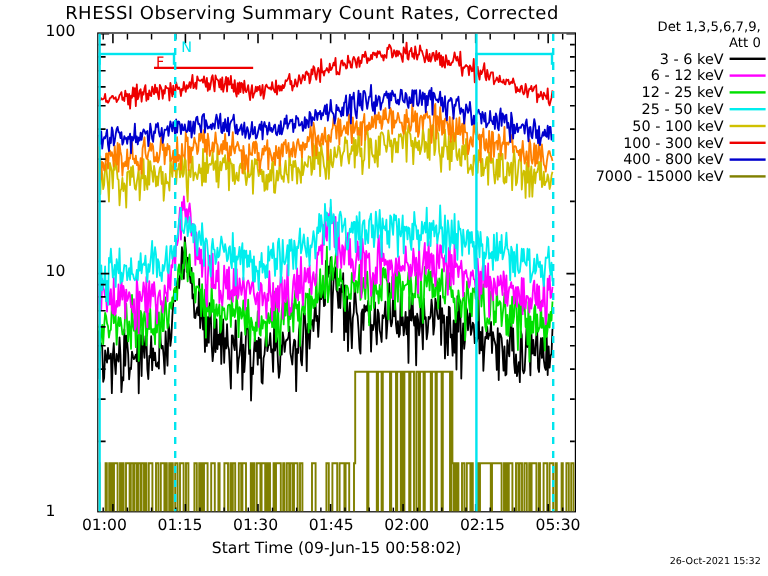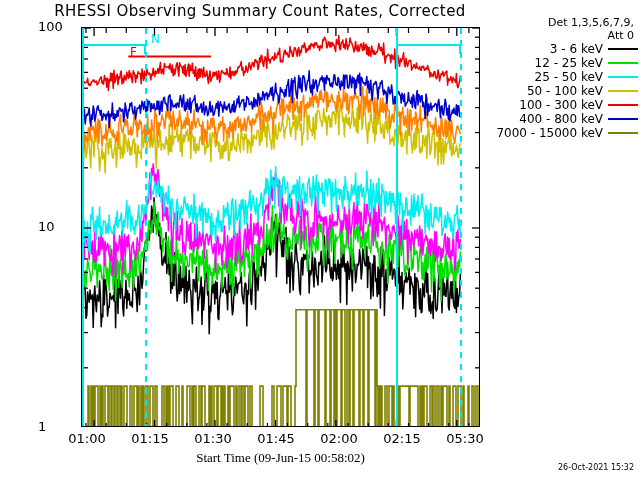--- a/index.html
+++ b/index.html
@@ -20,21 +20,21 @@
   #ytitle{position:absolute;left:-6px;top:0;height:400px;width:400px;
           transform-origin:0 0;transform:rotate(-90deg) translate(-400px,0);
           display:flex;align-items:center;justify-content:center;
           font-size:13px;white-space:nowrap;}
   #ytitle sup{font-size:9px;vertical-align:super;}
 
   
   .xtk{position:absolute;top:431px;font-size:13px;transform:translateX(-50%);
        white-space:nowrap;}
   #xtitle{position:absolute;left:81px;top:450px;width:399px;text-align:center;
-          font-size:13px;white-space:nowrap;font-family:Liberation Serif, serif;}
+          font-size:13px;white-space:nowrap;}
 
   
   #legend{position:absolute;left:486px;top:16px;width:152px;font-size:11px;}
   #legend .hdr{text-align:right;padding-right:4px;line-height:13px;white-space:nowrap;}
   .lrow{display:flex;align-items:center;justify-content:flex-end;
         height:14px;white-space:nowrap;}
   .lrow .lt{font-size:12px;padding-right:5px;}
   .lrow .ln{display:inline-block;width:30px;height:2.5px;}
 
   
@@ -201,20 +201,24 @@
 
   <div id="legend">
     <div class="hdr">Det 1,3,5,6,7,9,</div>
     <div class="hdr">Att 0</div>
     <div id="legend-rows">
         <div class="lrow">
           <span class="lt">3 - 6 keV</span>
           <span class="ln" style="background: rgb(0, 0, 0);"></span>
         </div>
         <div class="lrow">
+          <span class="lt">6 - 12 keV</span>
+          <span class="ln" style="background: rgb(255, 0, 255);"></span>
+        </div>
+        <div class="lrow">
           <span class="lt">12 - 25 keV</span>
           <span class="ln" style="background: rgb(0, 224, 0);"></span>
         </div>
         <div class="lrow">
           <span class="lt">25 - 50 keV</span>
           <span class="ln" style="background: rgb(0, 238, 238);"></span>
         </div>
         <div class="lrow">
           <span class="lt">50 - 100 keV</span>
           <span class="ln" style="background: rgb(207, 192, 0);"></span>

